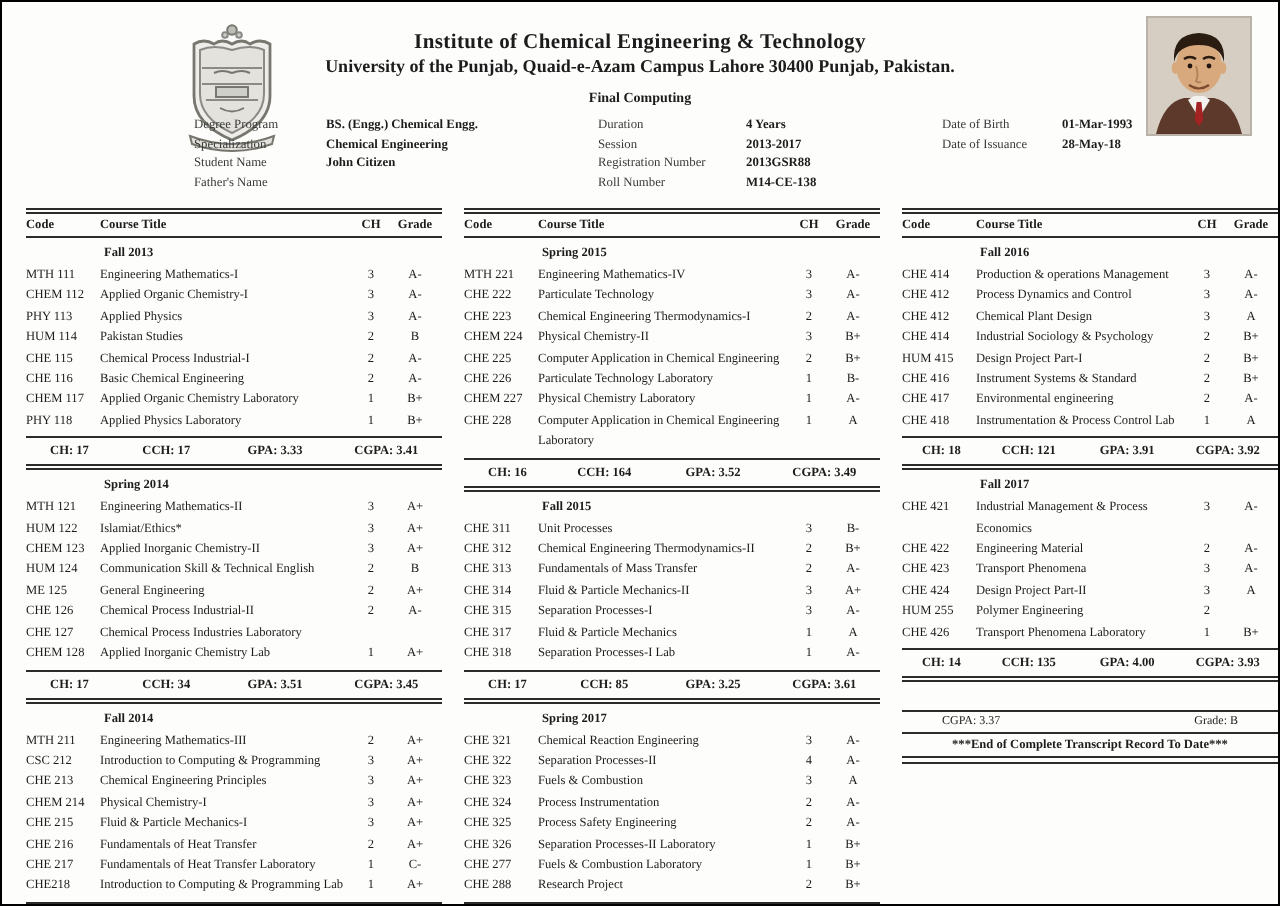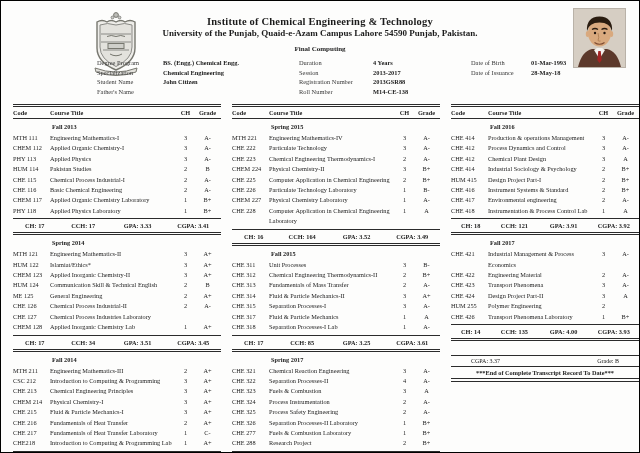--- a/index.html
+++ b/index.html
@@ -88,21 +88,21 @@
         <path d="M12 24 H42 M12 32 H42 M14 40 H40" stroke="#8a8a86"></path>
         <path d="M18 26.5 Q22 24.5 27 26.5 Q32 24.5 36 26.5" stroke="#77776f"></path>
         <rect x="19" y="33.5" width="16" height="5" fill="#cfcfca" stroke="#77776f"></rect>
         <path d="M21 44 Q27 47.5 33 44" stroke="#77776f"></path>
         <path d="M6 58 Q27 66 48 58 L47 62 Q27 69 7 62 Z" fill="#e3e2dd" stroke="#77776f"></path>
       </g>
     </svg>
 
     <div class="titles">
       <div class="institute">Institute of Chemical Engineering &amp; Technology</div>
-      <div class="university">University of the Punjab, Quaid-e-Azam Campus Lahore  54590  Punjab, Pakistan.</div>
+      <div class="university">University of the Punjab, Quaid-e-Azam Campus Lahore  30400  Punjab, Pakistan.</div>
       <div class="doc-title">Final Computing</div>
     </div>
 
     <svg class="photo" viewBox="0 0 51 58" xmlns="http://www.w3.org/2000/svg">
       <rect x="0" y="0" width="51" height="58" fill="#d6cec3"></rect>
       <path d="M4 58 Q8 42 18 40 L33 40 Q43 42 47 58 Z" fill="#5c392b"></path>
       <path d="M20 41 L25.5 50 L31 41 L28 39 L23 39 Z" fill="#f4f2ee"></path>
       <path d="M24.3 42 h2.4 l1 9 -2.2 3 -2.2-3 Z" fill="#a32323"></path>
       <ellipse cx="25.5" cy="24" rx="11.5" ry="13.5" fill="#d9a97e"></ellipse>
       <path d="M13 22 Q12 8 25.5 7.5 Q39 8 38 22 Q36 13.5 25.5 13.5 Q15 13.5 13 22 Z" fill="#2a1c10"></path>

